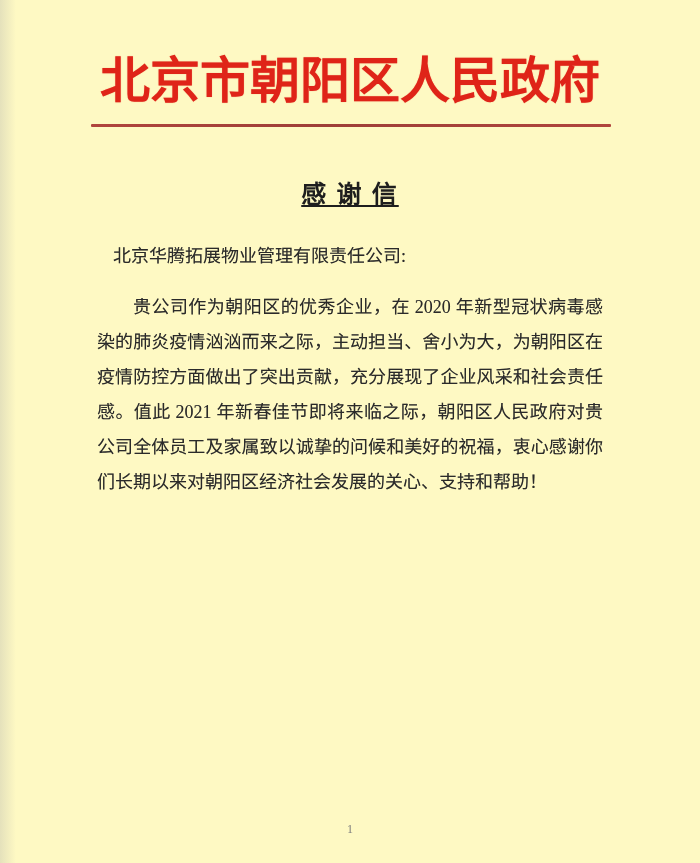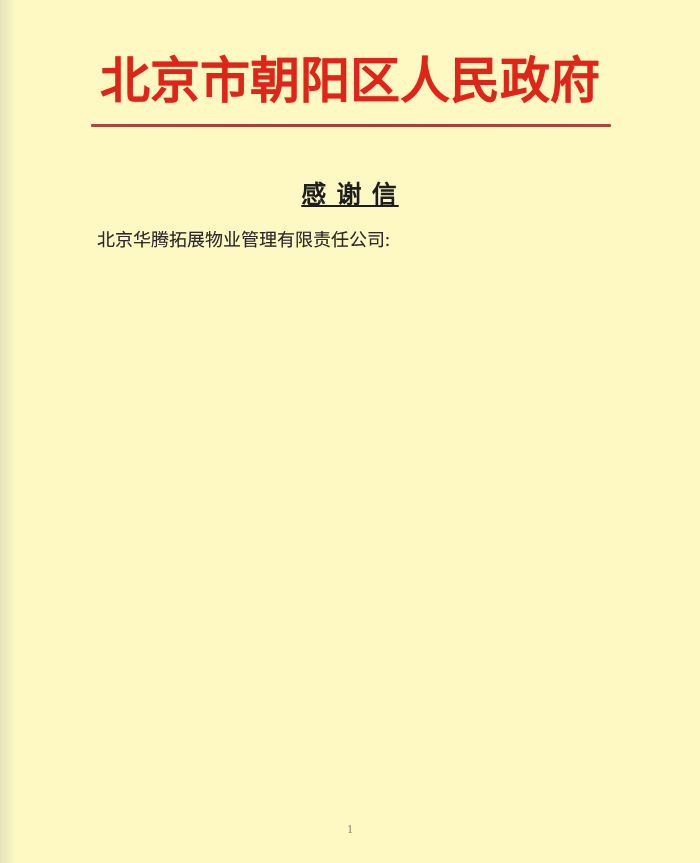--- a/index.html
+++ b/index.html
@@ -69,21 +69,21 @@
     top: 223px;
     left: 97px;
     width: 506px;
     font-size: 18px;
     line-height: 35px;
     text-align: justify;
     color: #2a2a2a;
     text-shadow: 0 0 0.5px rgba(40,40,40,0.35);
   }
   .salutation {
-    margin: 0;
+    margin: 16px;
     text-indent: 0;
   }
   .para {
     margin: 0;
     text-indent: 2em;
   }
   .page-number {
     position: absolute;
     top: 822px;
     left: 0;
@@ -99,17 +99,18 @@
 <div class="page">
 
   <div class="letterhead">北京市朝阳区人民政府</div>
 
   <div class="letterhead-rule"></div>
 
   <h1 class="doc-title">感 谢 信</h1>
 
   <div class="letter-body">
     <p class="salutation">北京华腾拓展物业管理有限责任公司:</p>
+    <p class="para">贵公司作为朝阳区的优秀企业，在 2020 年新型冠状病毒感染的肺炎疫情汹汹而来之际，主动担当、舍小为大，为朝阳区在疫情防控方面做出了突出贡献，充分展现了企业风采和社会责任感。值此 2021 年新春佳节即将来临之际，朝阳区人民政府对贵公司全体员工及家属致以诚挚的问候和美好的祝福，衷心感谢你们长期以来对朝阳区经济社会发展的关心、支持和帮助！</p>
   </div>
 
   <div class="page-number">1</div>
 
 </div>
 
 </body></html>

